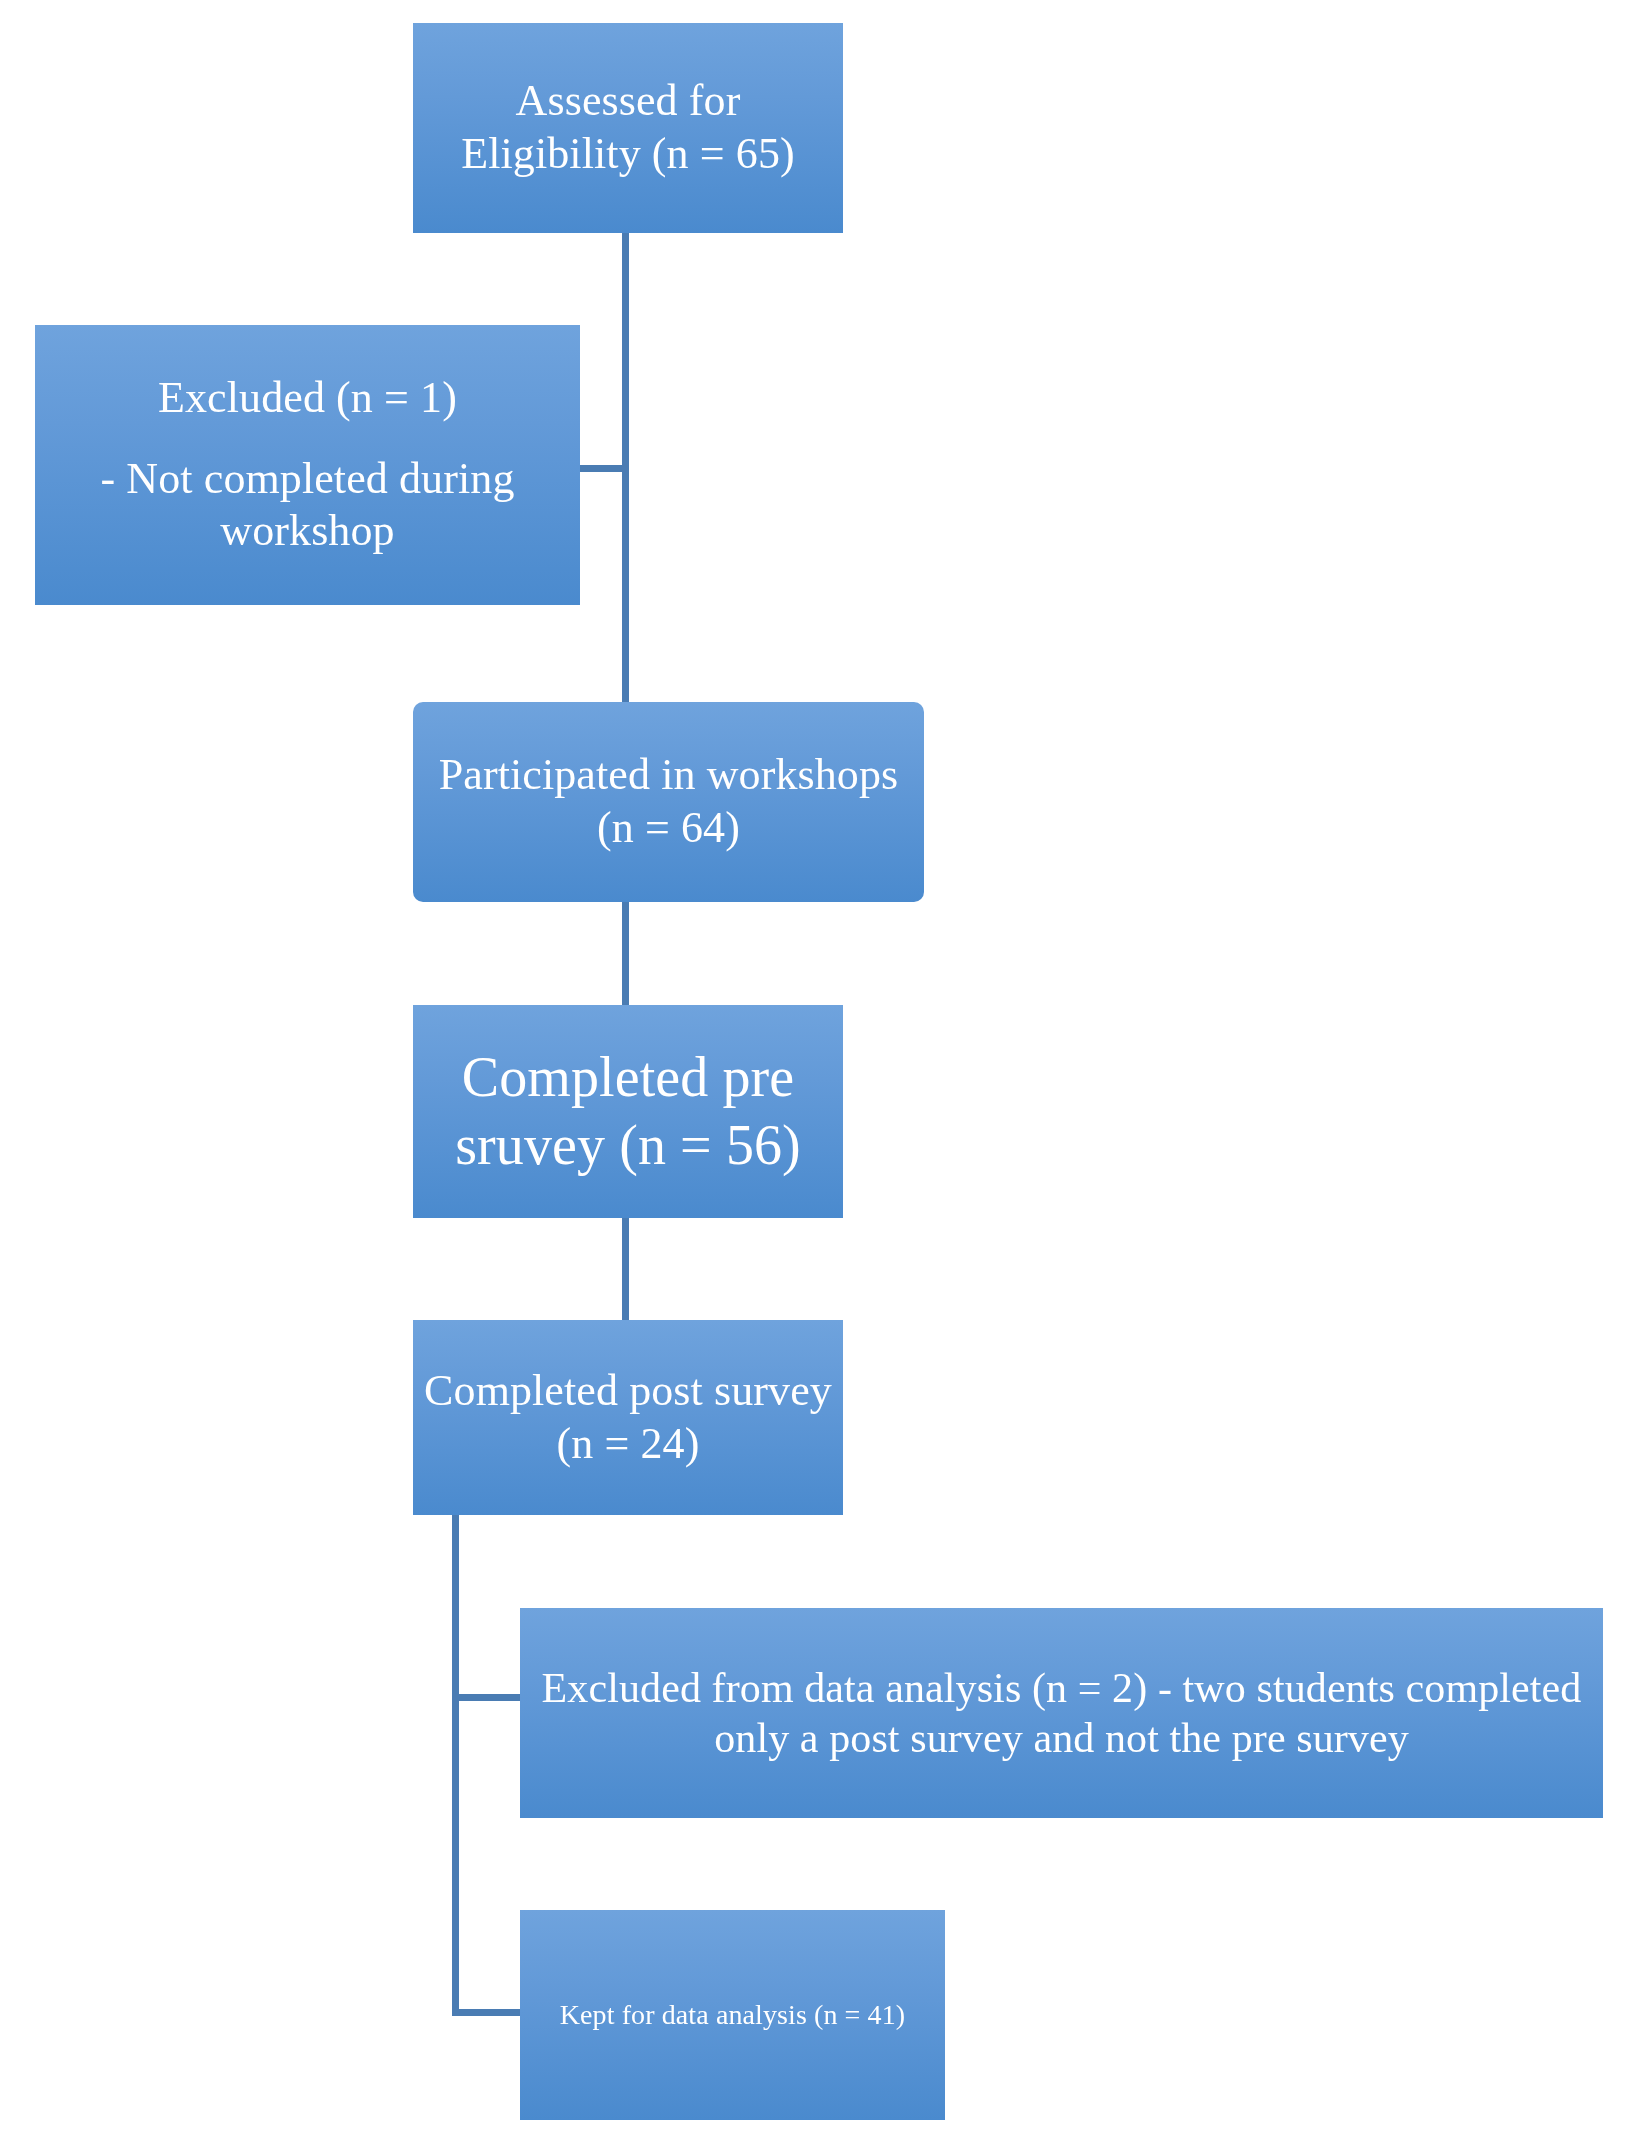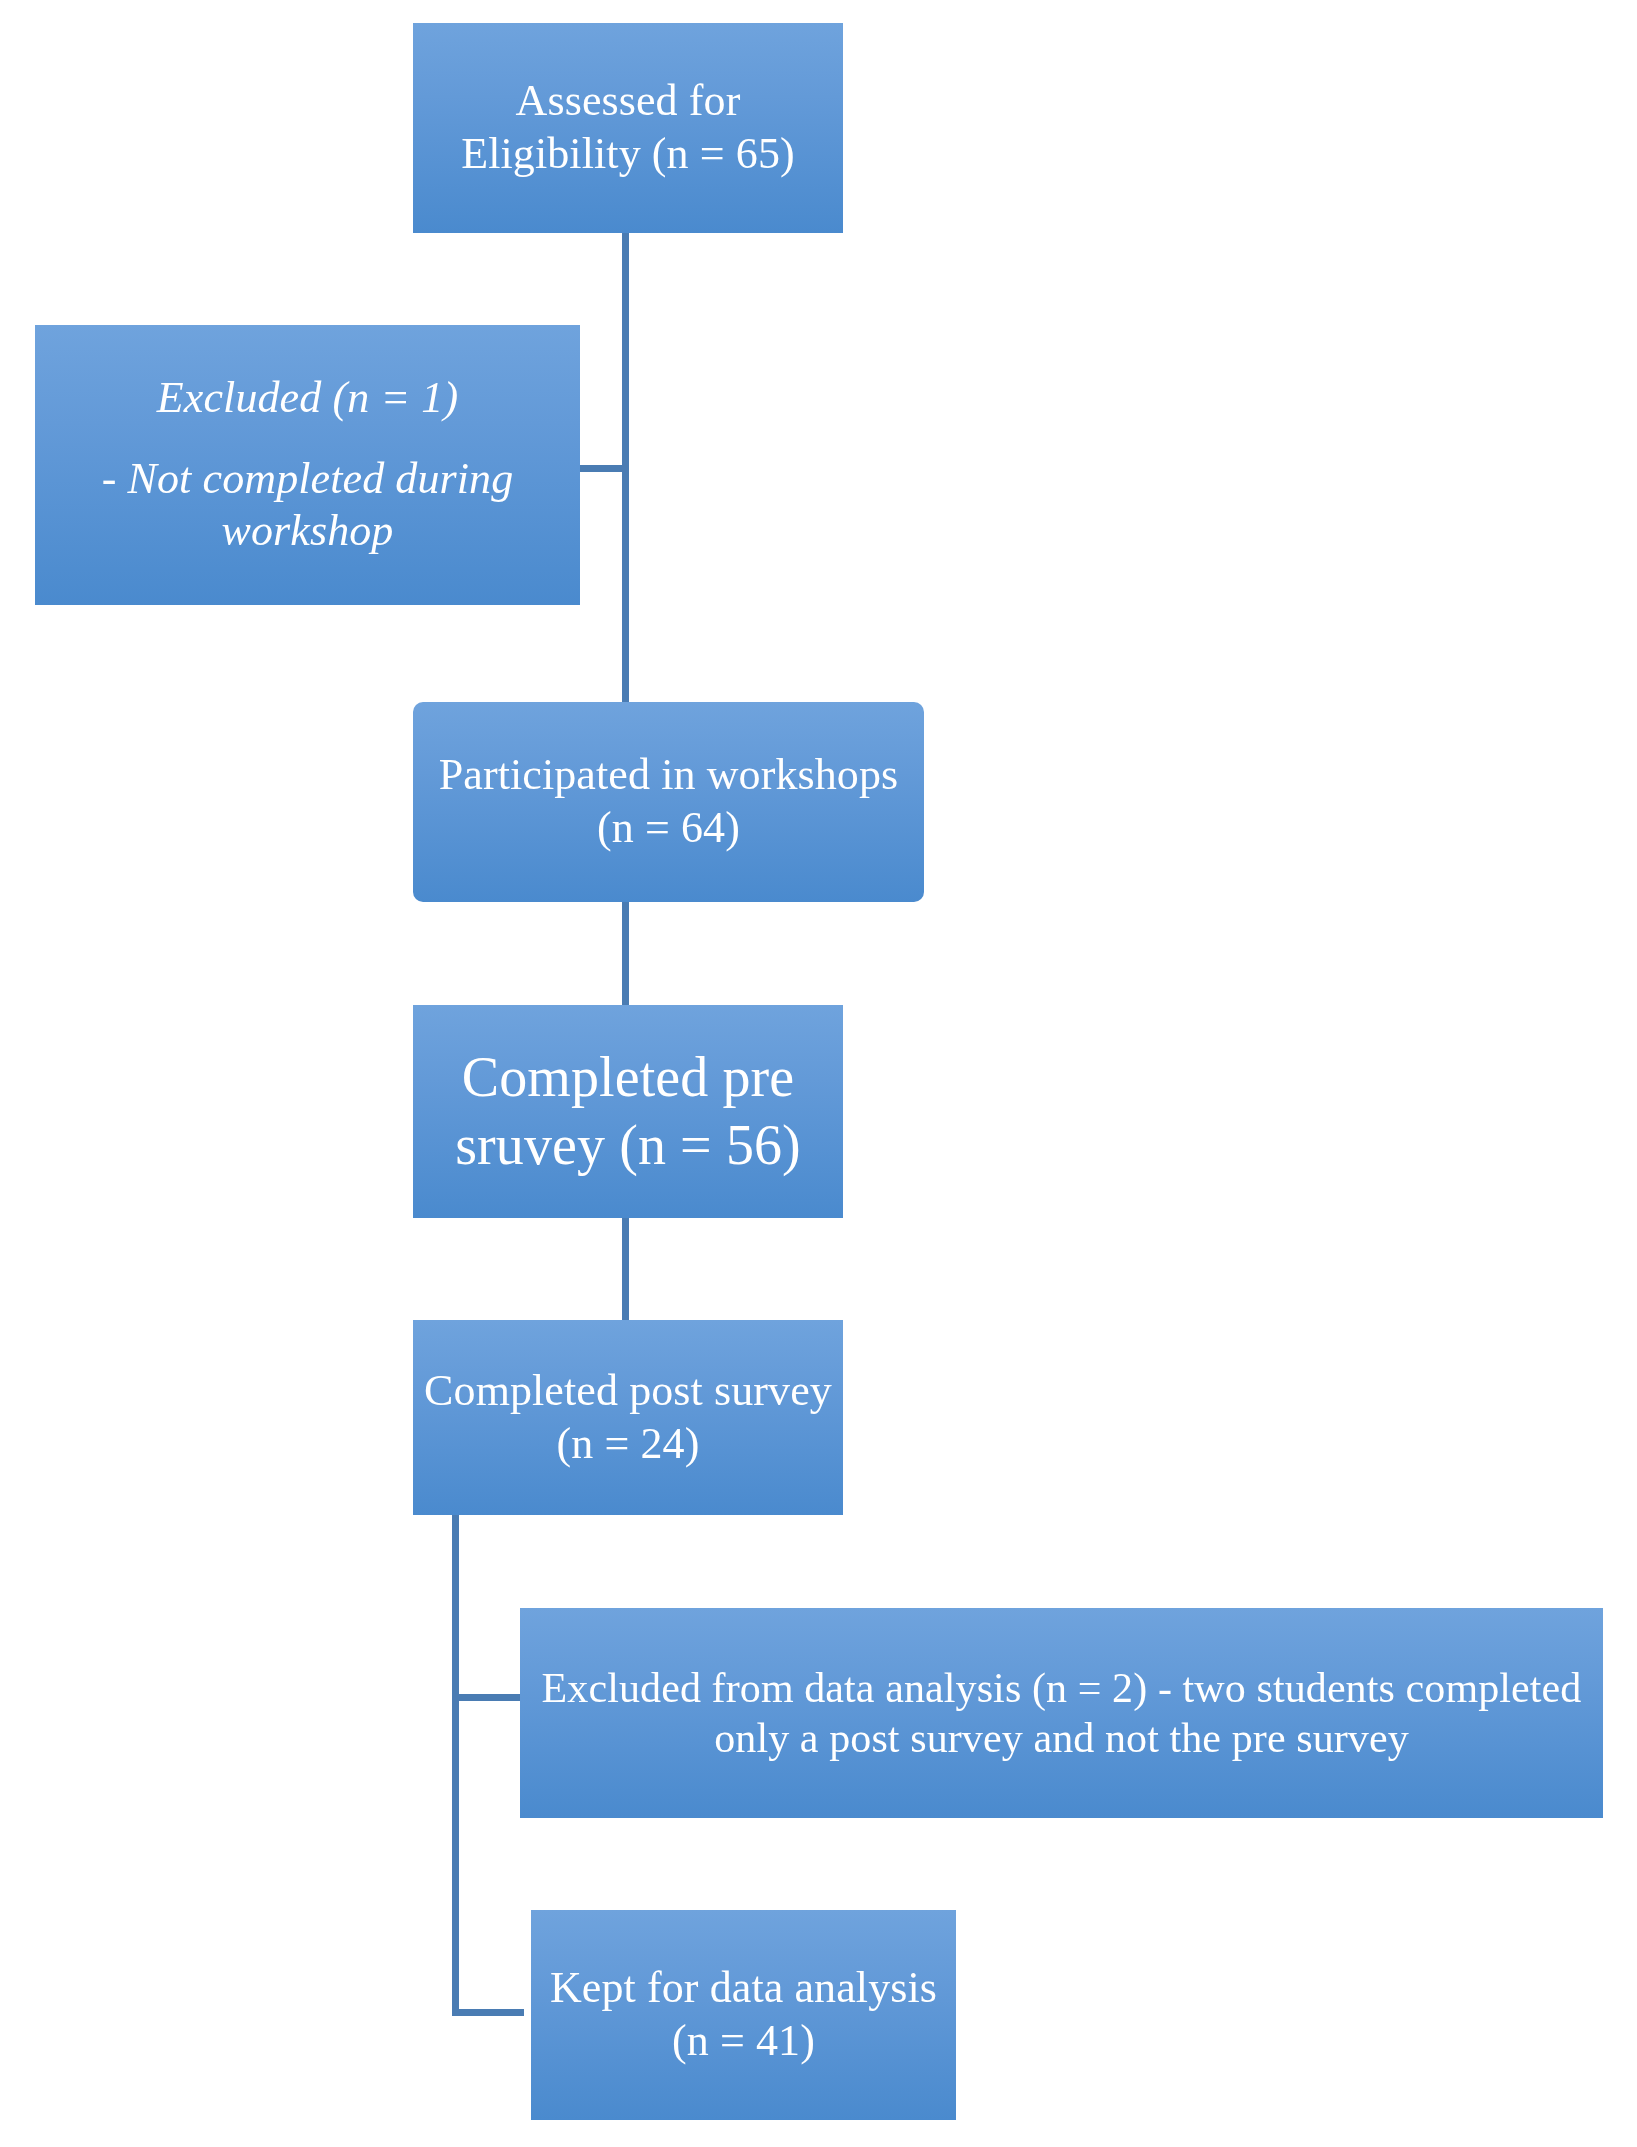--- a/index.html
+++ b/index.html
@@ -48,24 +48,24 @@
     height: 7px;
   }
 
   
   #node-assessed      { left: 413px;  top: 23px;   width: 430px;  height: 210px;  font-size: 44px; }
   #node-excluded1     { left: 35px;   top: 325px;  width: 545px;  height: 280px;  font-size: 44px; }
   #node-participated  { left: 413px;  top: 702px;  width: 511px;  height: 200px;  font-size: 44px; border-radius: 10px; }
   #node-pre-survey    { left: 413px;  top: 1005px; width: 430px;  height: 213px;  font-size: 56px; }
   #node-post-survey   { left: 413px;  top: 1320px; width: 430px;  height: 195px;  font-size: 44px; }
   #node-excluded2     { left: 520px;  top: 1608px; width: 1083px; height: 210px;  font-size: 42px; }
-  #node-kept          { left: 531px;  top: 1910px; width: 425px;  height: 210px;  font-size: 44px; }
+  #node-kept          { left: 520px;  top: 1910px; width: 425px;  height: 210px;  font-size: 28px; }
 
   
-  .node .para { margin: 0; font-style: italic; }
+  .node .para { margin: 0; }
   .node .para + .para { margin-top: 28px; }
 </style>
 </head>
 <body>
 
 <div id="canvas">
 
   <div class="conn-v" style="left:622px; top:233px; height:470px;"></div>
 
   <div class="conn-h" style="left:576px; top:465px; width:50px;"></div>

